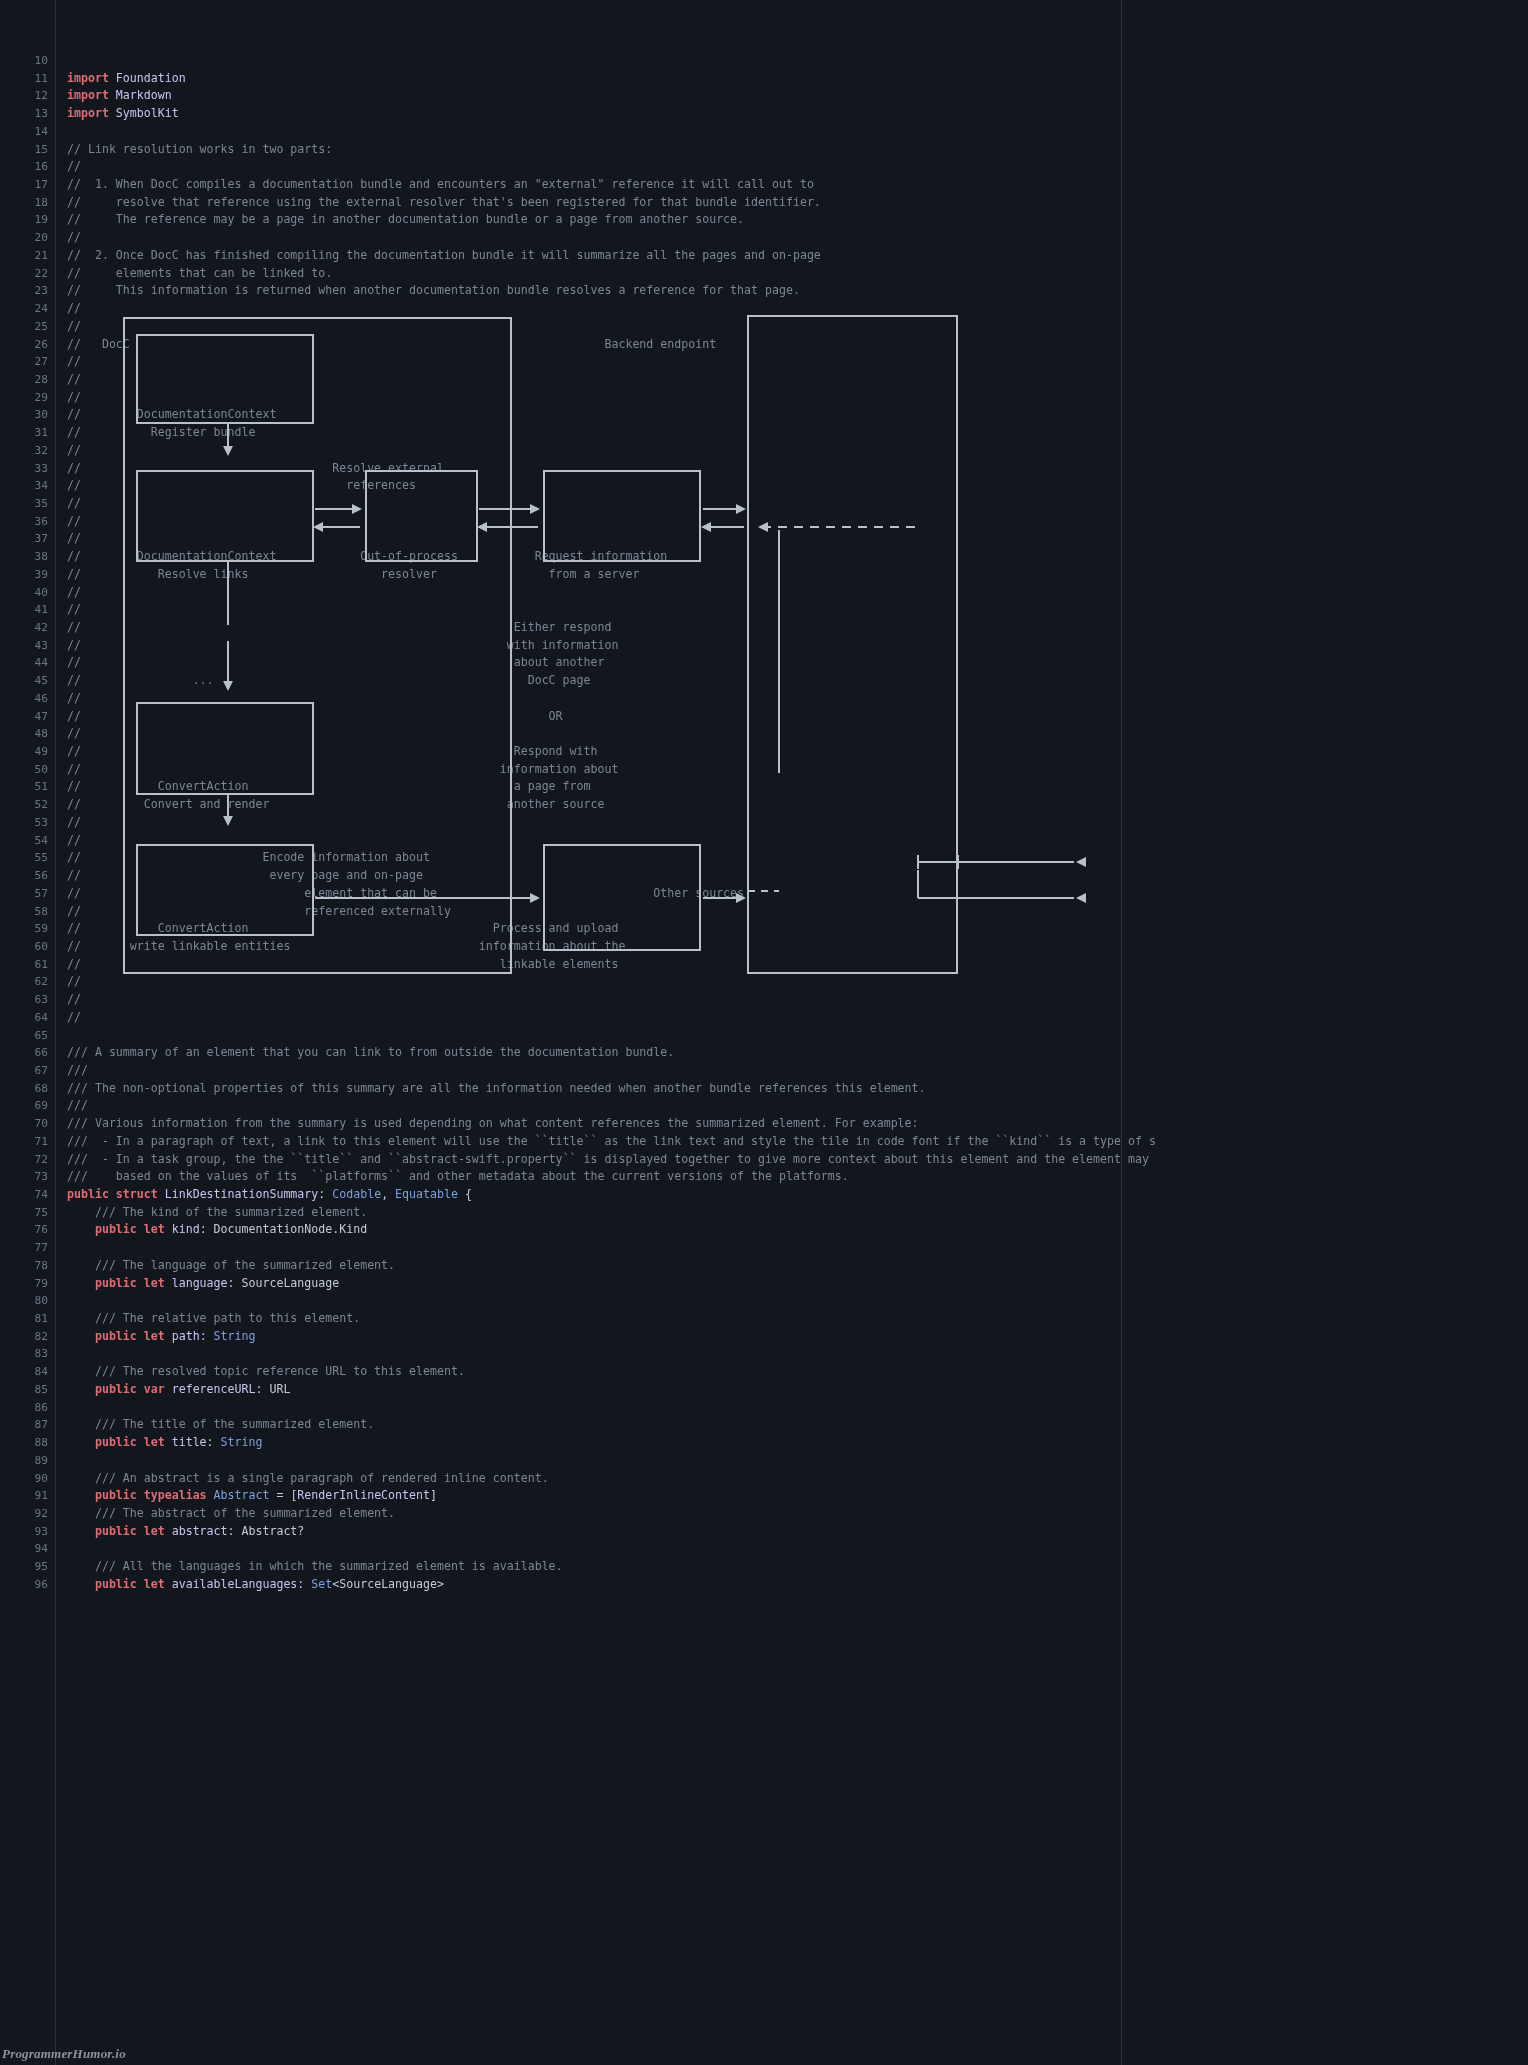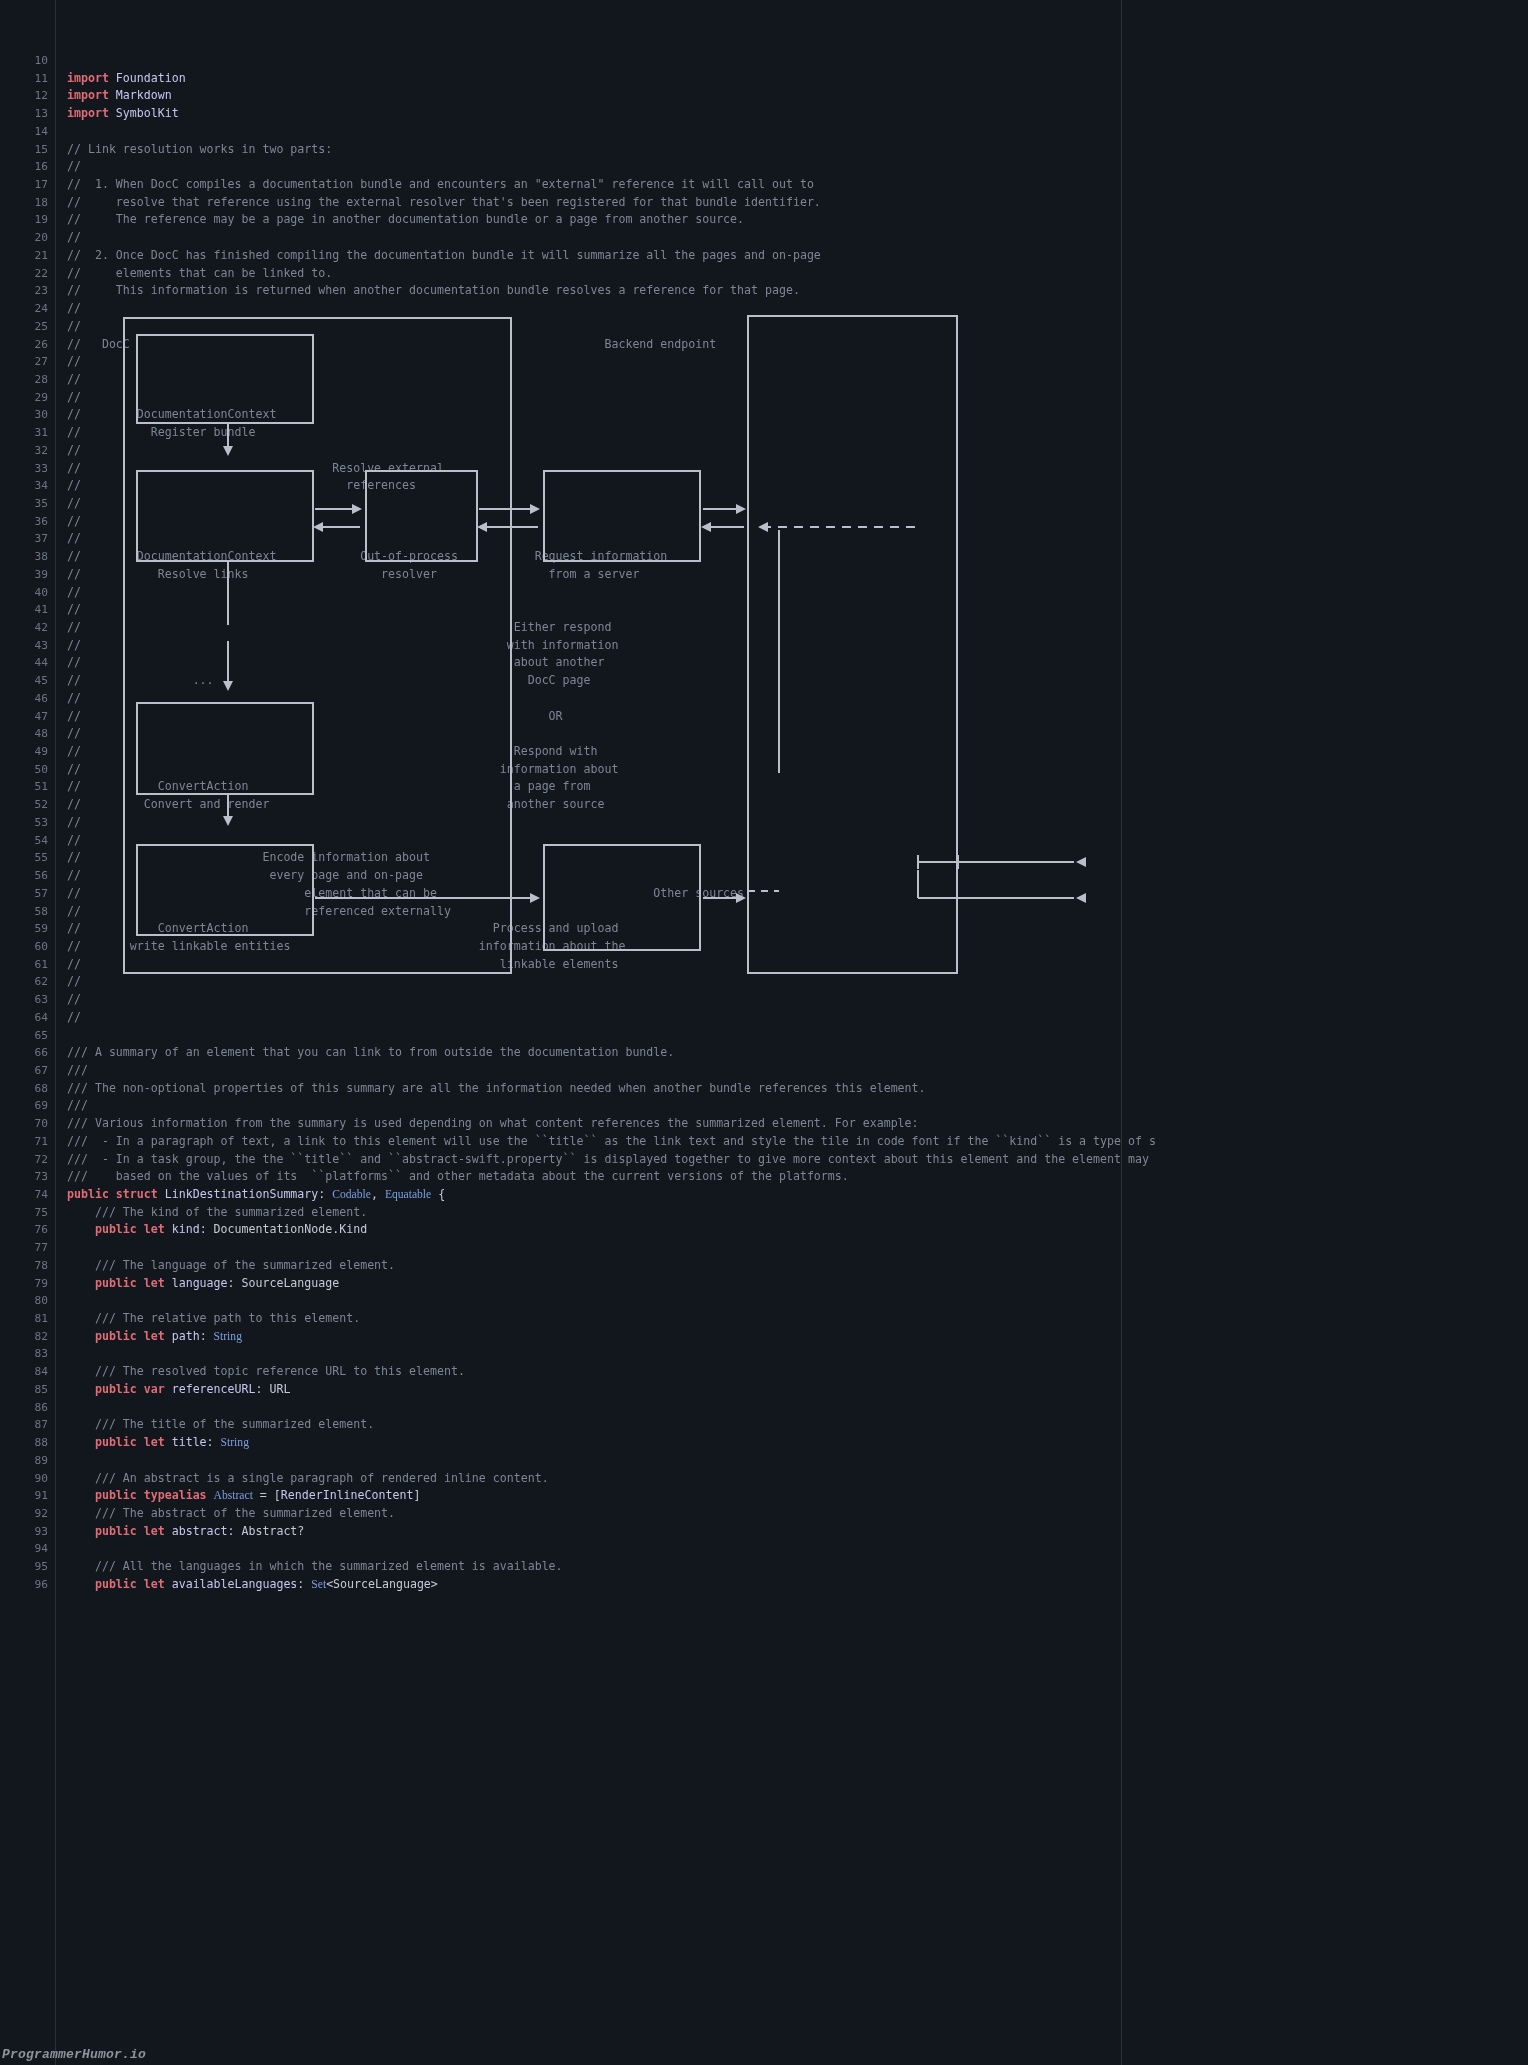--- a/index.html
+++ b/index.html
@@ -60,28 +60,28 @@
     -webkit-user-select: none;
     user-select: none;
   }
   .src {
     display: inline-block;
     padding-left: 19px;
     color: #c4cbd6;
   }
   .cm   { color: #7d8694; }
   .kw   { color: #e06c75; font-weight: bold; }
-  .typ  { color: #7f9fe0; font-family: Liberation Serif, serif; }
+  .typ  { color: #7f9fe0; }
   .idn  { color: #c9c6ef; }
   .pln  { color: #c4cbd6; }
   .wm {
     position: absolute;
     left: 2px;
     bottom: 3px;
-    font-family: Liberation Mono, monospace;
+    font-family: Liberation Serif, serif;
     font-style: italic;
     font-weight: bold;
     font-size: 13px;
     color: #8d939c;
     letter-spacing: 0.2px;
   }
 </style>
 </head>
 <body>
 

